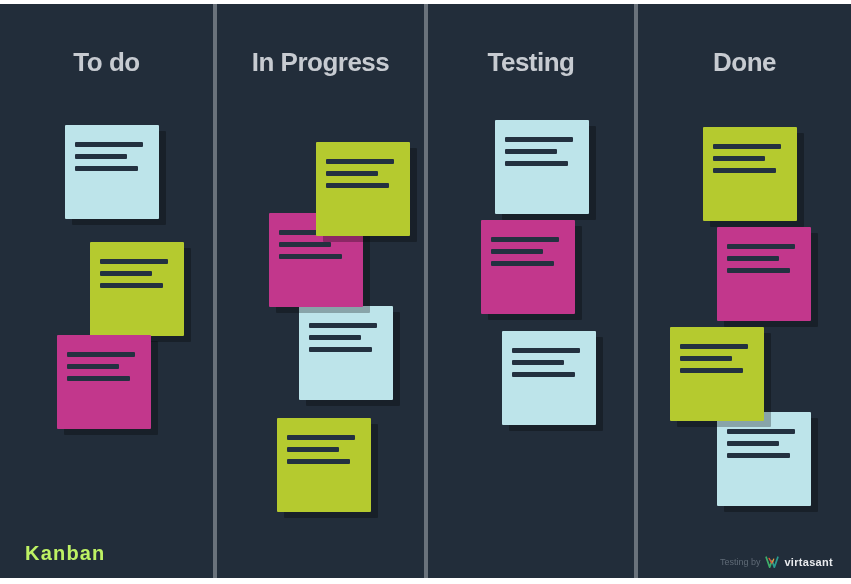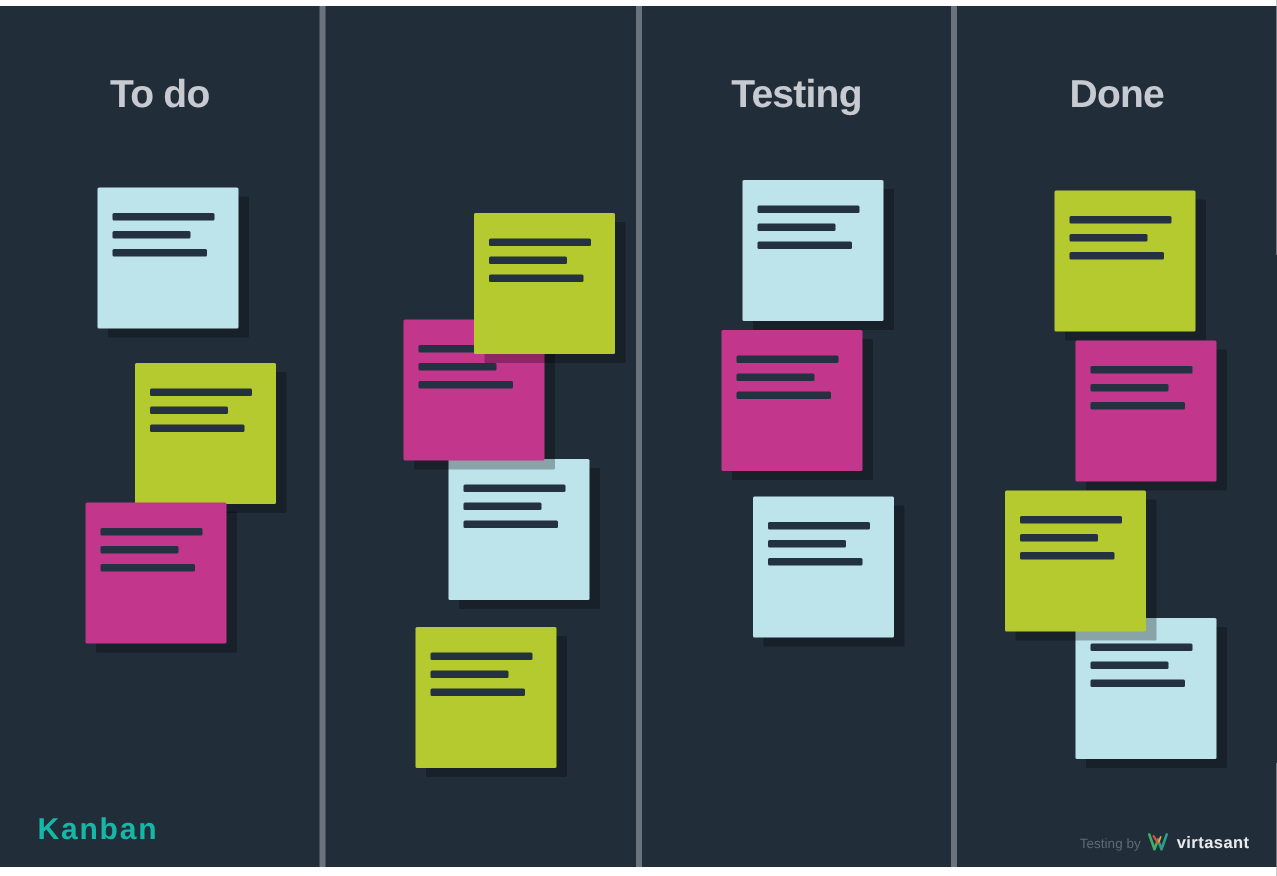--- a/index.html
+++ b/index.html
@@ -56,21 +56,21 @@
     border-radius: 1px;
     background: var(--note-line, #233140);
   }
   .footer-title {
     position: absolute;
     left: 25px;
     top: 538px;
     font-size: 20px;
     font-weight: 600;
     letter-spacing: 1.2px;
-    color: #14b8a6;
+    color: #bef264;
   }
   .attribution {
     position: absolute;
     right: 18px;
     top: 551px;
     display: flex;
     align-items: center;
     gap: 5px;
   }
   .attribution .prefix {
@@ -92,20 +92,21 @@
 </head>
 <body>
 
 <div class="board">
 
   <div class="divider" style="left: 213px;"></div>
   <div class="divider" style="left: 424px;"></div>
   <div class="divider" style="left: 634px;"></div>
 
   <div class="col-header" style="left: 0px; width: 213px;">To do</div>
+  <div class="col-header" style="left: 217px; width: 207px;">In Progress</div>
   <div class="col-header" style="left: 638px; width: 213px;">Done</div>
   <div class="col-header" style="left: 428px; width: 206px;">Testing</div>
 
   <div id="notes-layer">
       <div class="note cyan" style="left: 65px; top: 121px; z-index: 1;">
         <div class="note-line" style="width: 68px; top: 17px;"></div>
         <div class="note-line" style="width: 52px; top: 29px;"></div>
         <div class="note-line" style="width: 63px; top: 41px;"></div>
       </div>
       <div class="note green" style="left: 90px; top: 238px; z-index: 1;">

